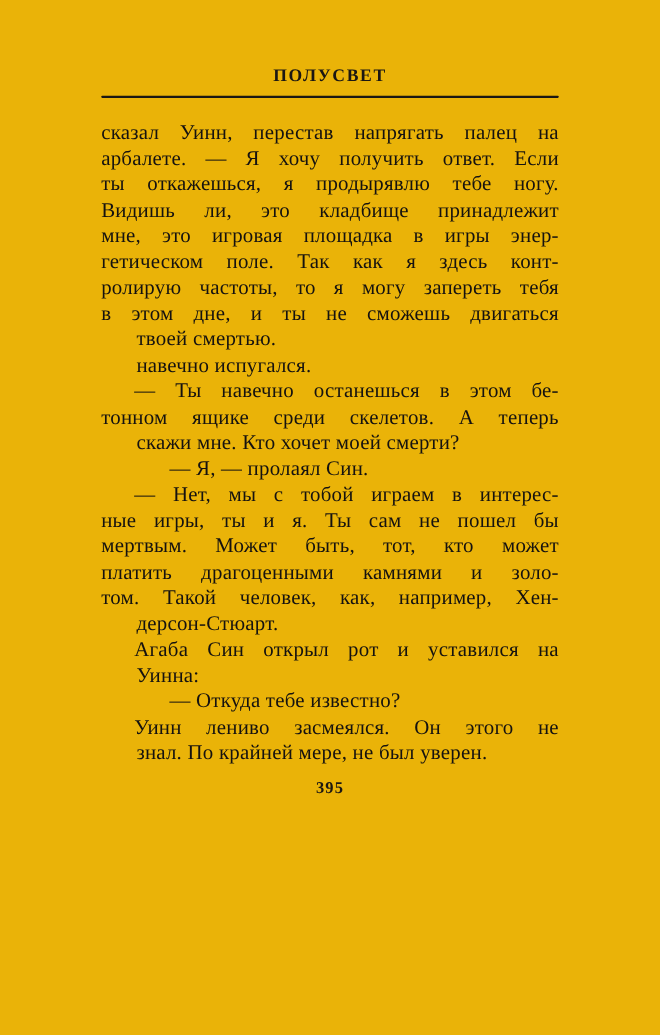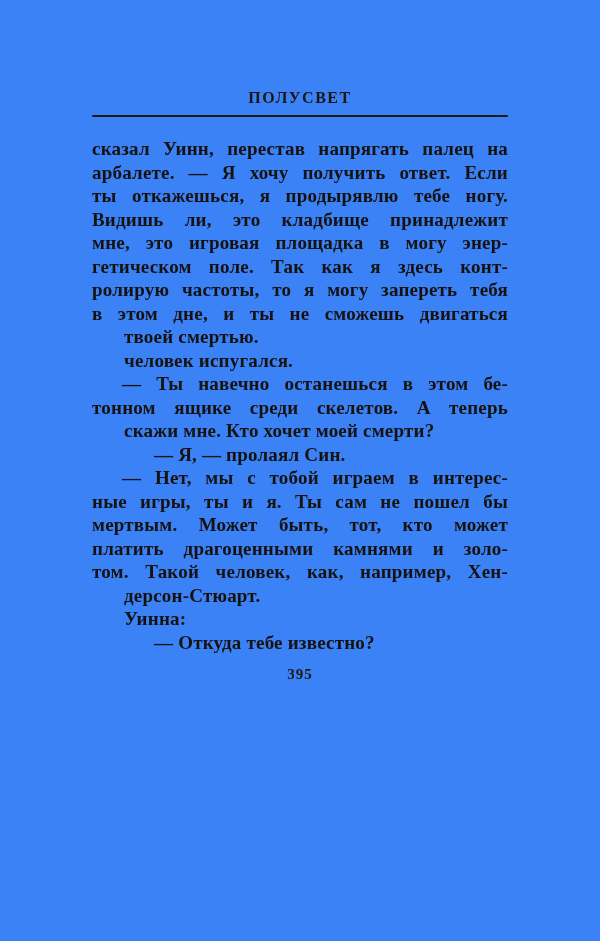--- a/index.html
+++ b/index.html
@@ -10,22 +10,22 @@
     width: 600px;
     height: 941px;
     background: #fdfdfb;
     overflow: hidden;
   }
   .page {
     position: relative;
     width: 600px;
     height: 941px;
     box-sizing: border-box;
-    padding-top: 90px;
-    background: #3b82f6;
+    padding-top: 62px;
+    background: #eab308;
     color: #171310;
     font-family: "Liberation Serif", "DejaVu Serif", serif;
   }
   .header-title {
     text-align: center;
     font-size: 16px;
     line-height: 16px;
     font-weight: 700;
     letter-spacing: 1.5px;
     color: #1b1713;
@@ -35,21 +35,21 @@
     height: 2px;
     margin: 9px auto 0 auto;
     background: #1b1713;
     border-radius: 1px;
   }
   .text-block {
     width: 416px;
     margin: 20px auto 0 auto;
     font-size: 19px;
     line-height: 23.5px;
-    font-weight: 700;
+    font-weight: 400;
     letter-spacing: 0.2px;
     color: #151210;
   }
   .text-line {
     text-align: justify;
     text-align-last: justify;
     white-space: normal;
   }
   .text-line.para-last {
     text-align-last: left;
@@ -75,47 +75,52 @@
     <div class="header-title">ПОЛУСВЕТ</div>
     <div class="header-rule"></div>
   </div>
 
   <div class="text-block" id="text-block">
       <div>
         <div class="text-line">сказал Уинн, перестав напрягать палец на</div>
         <div class="text-line">арбалете. — Я хочу получить ответ. Если</div>
         <div class="text-line">ты откажешься, я продырявлю тебе ногу.</div>
         <div class="text-line">Видишь ли, это кладбище принадлежит</div>
-        <div class="text-line">мне, это игровая площадка в могу энер-</div>
+        <div class="text-line">мне, это игровая площадка в игры энер-</div>
         <div class="text-line">гетическом поле. Так как я здесь конт-</div>
         <div class="text-line">ролирую частоты, то я могу запереть тебя</div>
         <div class="text-line">в этом дне, и ты не сможешь двигаться</div>
         <div class="text-line para-last">твоей смертью.</div>
       </div>
       <div>
-        <div class="text-line para-last">человек испугался.</div>
+        <div class="text-line para-last">навечно испугался.</div>
       </div>
       <div>
         <div class="text-line first-indent">— Ты навечно останешься в этом бе-</div>
         <div class="text-line">тонном ящике среди скелетов. А теперь</div>
         <div class="text-line para-last">скажи мне. Кто хочет моей смерти?</div>
       </div>
       <div>
         <div class="text-line para-last first-indent">— Я, — пролаял Син.</div>
       </div>
       <div>
         <div class="text-line first-indent">— Нет, мы с тобой играем в интерес-</div>
         <div class="text-line">ные игры, ты и я. Ты сам не пошел бы</div>
         <div class="text-line">мертвым. Может быть, тот, кто может</div>
         <div class="text-line">платить драгоценными камнями и золо-</div>
         <div class="text-line">том. Такой человек, как, например, Хен-</div>
         <div class="text-line para-last">дерсон-Стюарт.</div>
       </div>
       <div>
+        <div class="text-line first-indent">Агаба Син открыл рот и уставился на</div>
         <div class="text-line para-last">Уинна:</div>
       </div>
       <div>
         <div class="text-line para-last first-indent">— Откуда тебе известно?</div>
+      </div>
+      <div>
+        <div class="text-line first-indent">Уинн лениво засмеялся. Он этого не</div>
+        <div class="text-line para-last">знал. По крайней мере, не был уверен.</div>
       </div>
     </div>
 
   <div class="page-number">395</div>
 </div>
 
 </body></html>

